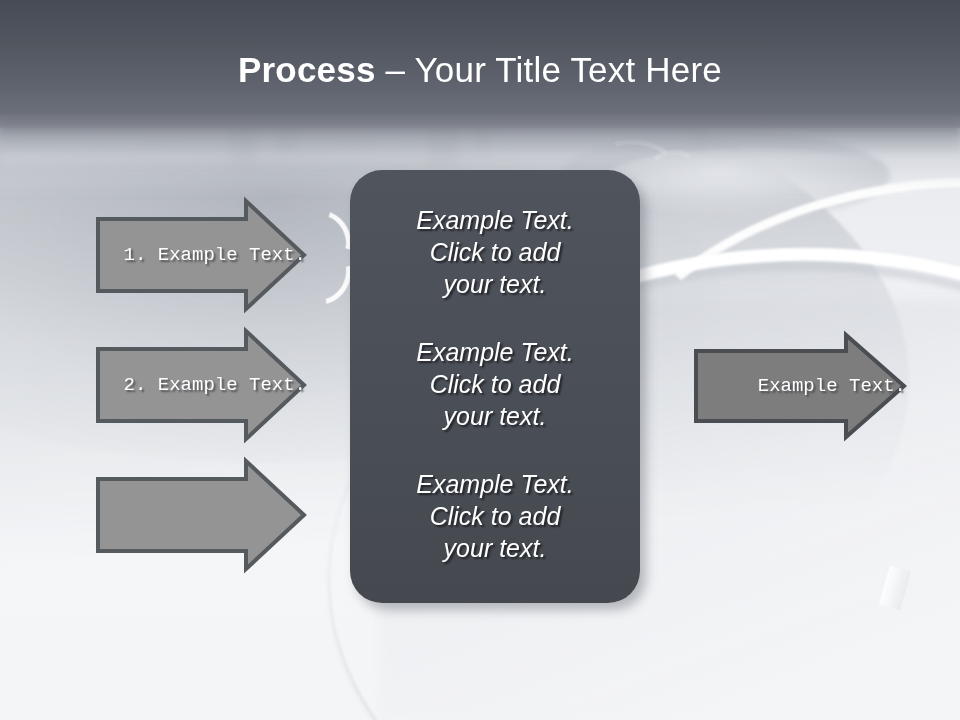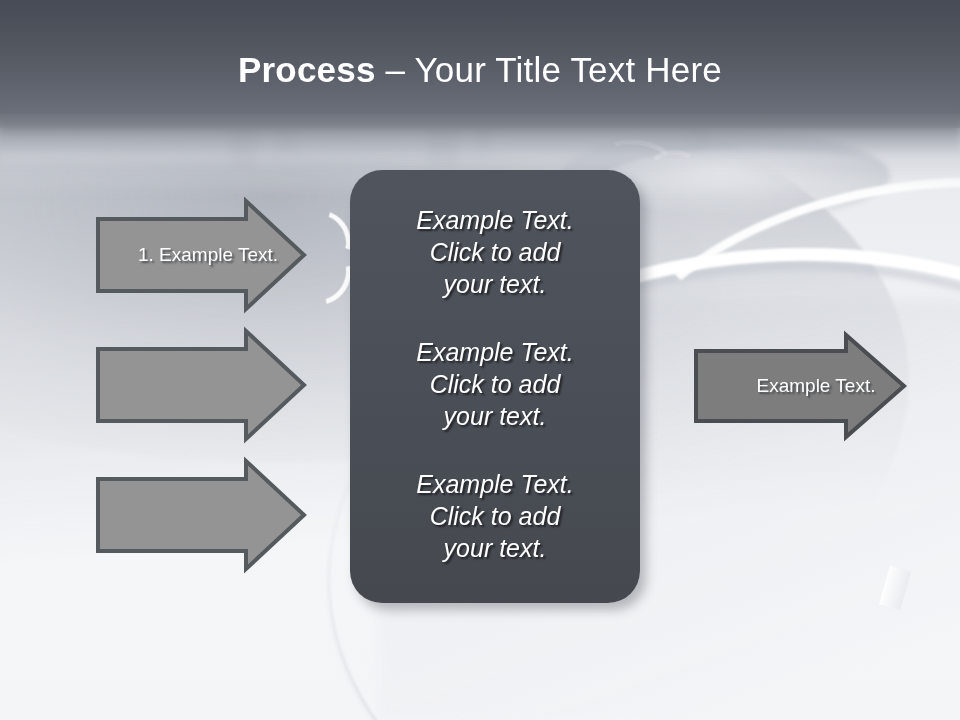--- a/index.html
+++ b/index.html
@@ -241,21 +241,22 @@
     text-shadow: 2px 2px 2px rgba(25,27,31,0.85);
   }
   .panel-block.b2 { margin-top: 36px; }
   .panel-block.b3 { margin-top: 36px; }
 
   
   .arrow {
     position: absolute;
     display: flex;
     align-items: center;
-    justify-content: center;
+    justify-content: flex-end;
+    font-family: Liberation Mono, monospace;
   }
   .arrow svg { position: absolute; left: 0; top: 0; overflow: visible; }
   .arrow .arrow-label {
     position: relative;
     z-index: 2;
     color: #ffffff;
     font-size: 19px;
     line-height: 24px;
     white-space: nowrap;
     text-shadow: 2px 2px 2px rgba(60,62,68,0.8);
@@ -327,20 +328,21 @@
     <svg width="210" height="112" viewBox="0 0 210 112">
       <polygon points="2,20 150,20 150,2 208,56 150,110 150,92 2,92" fill="#949494" stroke="#555a5e" stroke-width="4" stroke-linejoin="miter"></polygon>
     </svg>
     <span class="arrow-label">1. Example Text.</span>
   </div>
 
   <div class="arrow arrow-left arrow-l2">
     <svg width="210" height="112" viewBox="0 0 210 112">
       <polygon points="2,20 150,20 150,2 208,56 150,110 150,92 2,92" fill="#949494" stroke="#555a5e" stroke-width="4" stroke-linejoin="miter"></polygon>
     </svg>
+    <span class="arrow-label">2. Example Text.</span>
   </div>
 
   <div class="arrow arrow-left arrow-l3">
     <svg width="210" height="112" viewBox="0 0 210 112">
       <polygon points="2,20 150,20 150,2 208,56 150,110 150,92 2,92" fill="#949494" stroke="#555a5e" stroke-width="4" stroke-linejoin="miter"></polygon>
     </svg>
   </div>
 
   <div class="arrow arrow-right">
     <svg width="212" height="106" viewBox="0 0 212 106">

